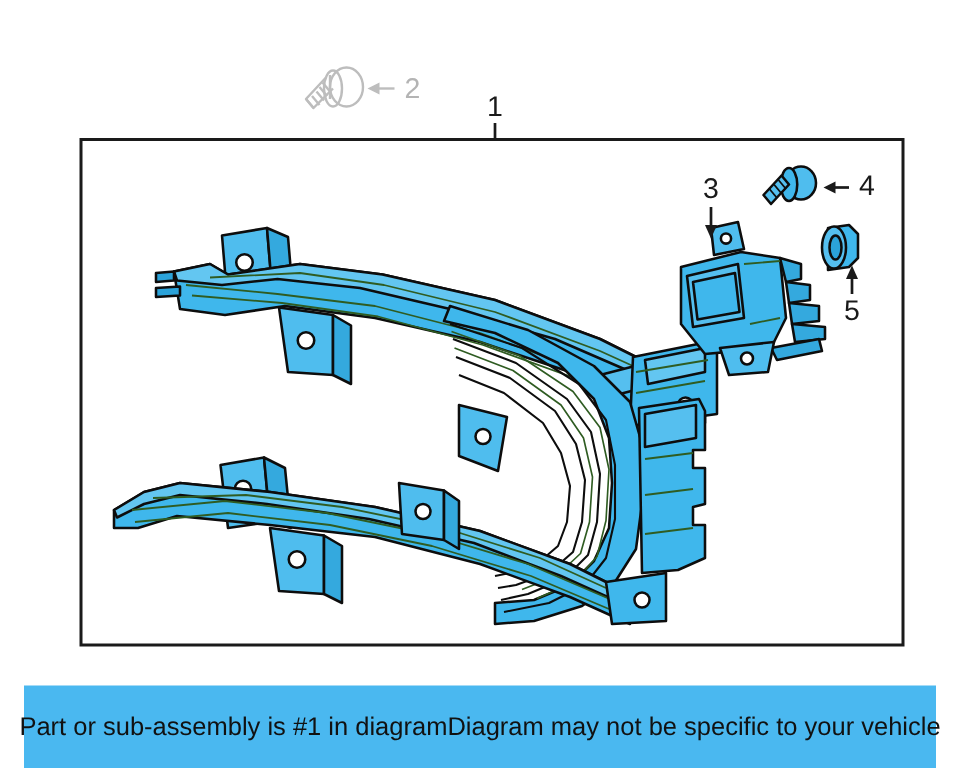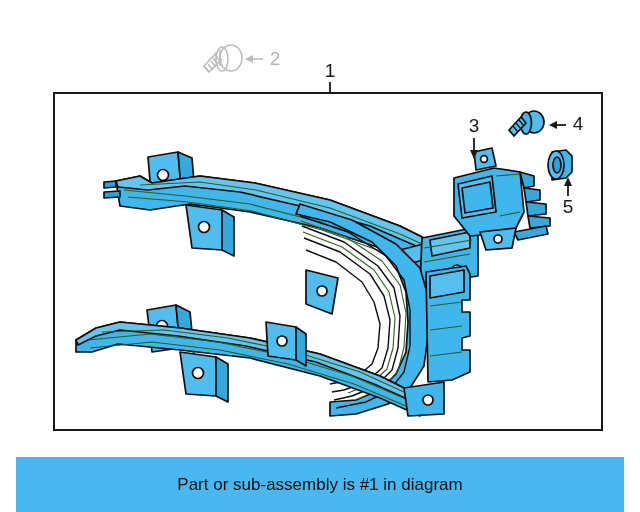--- a/index.html
+++ b/index.html
@@ -252,15 +252,16 @@
     <text class="callout-num" x="330" y="72">1</text>
     <text class="callout-num ghost" x="275" y="60">2</text>
     <text class="callout-num" x="474" y="127">3</text>
     <text class="callout-num" x="578" y="125">4</text>
     <text class="callout-num" x="568" y="208">5</text>
 
   </svg>
 
   <div id="footer-banner">
     <div class="banner-line">Part or sub-assembly is #1 in diagram</div>
+    <div class="banner-line">Diagram may not be specific to your vehicle</div>
   </div>
 
 </div>
 
 </body></html>

